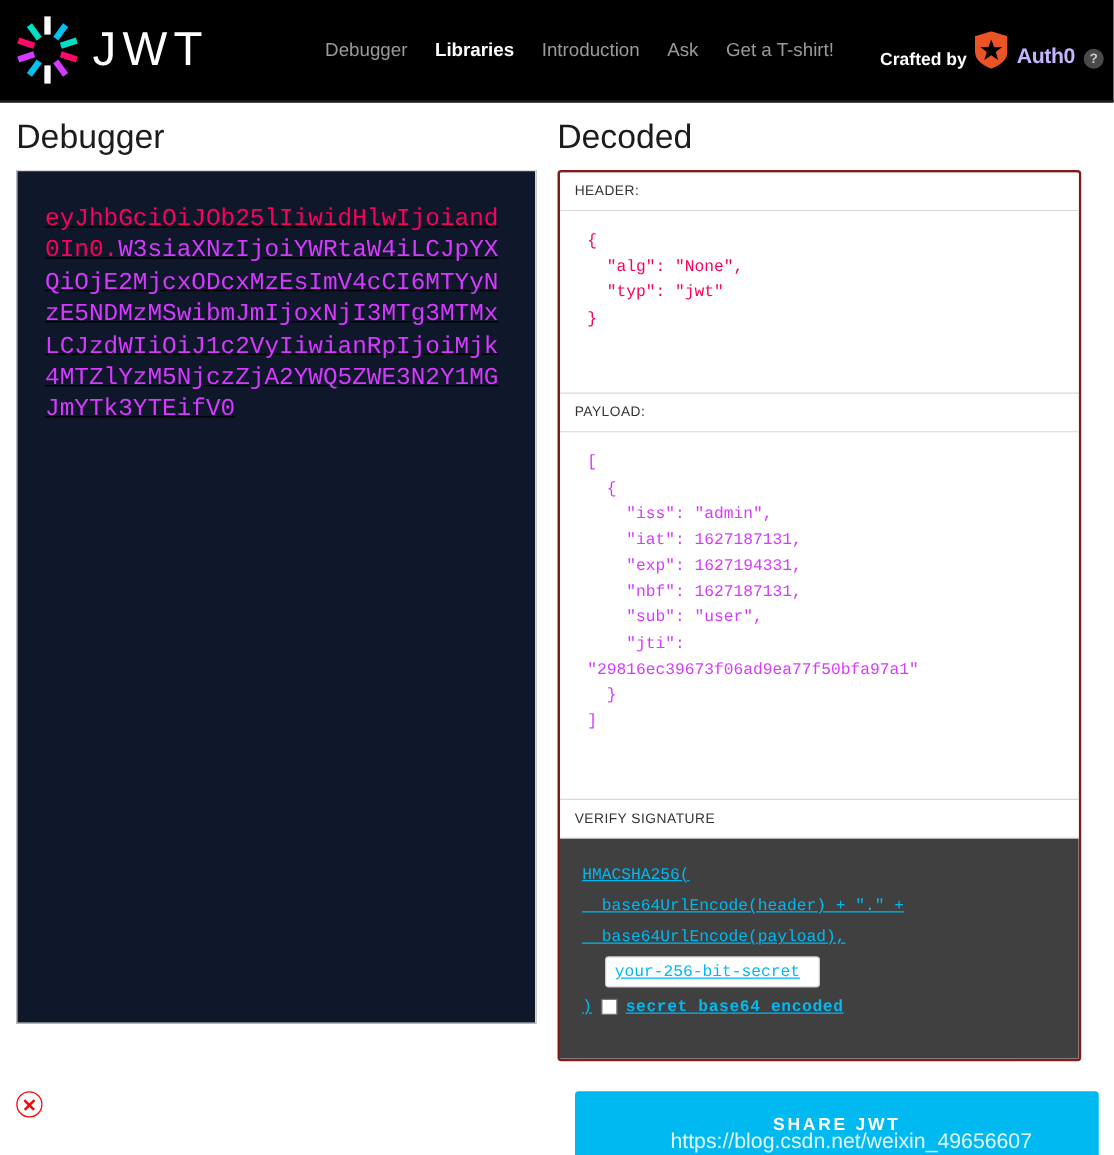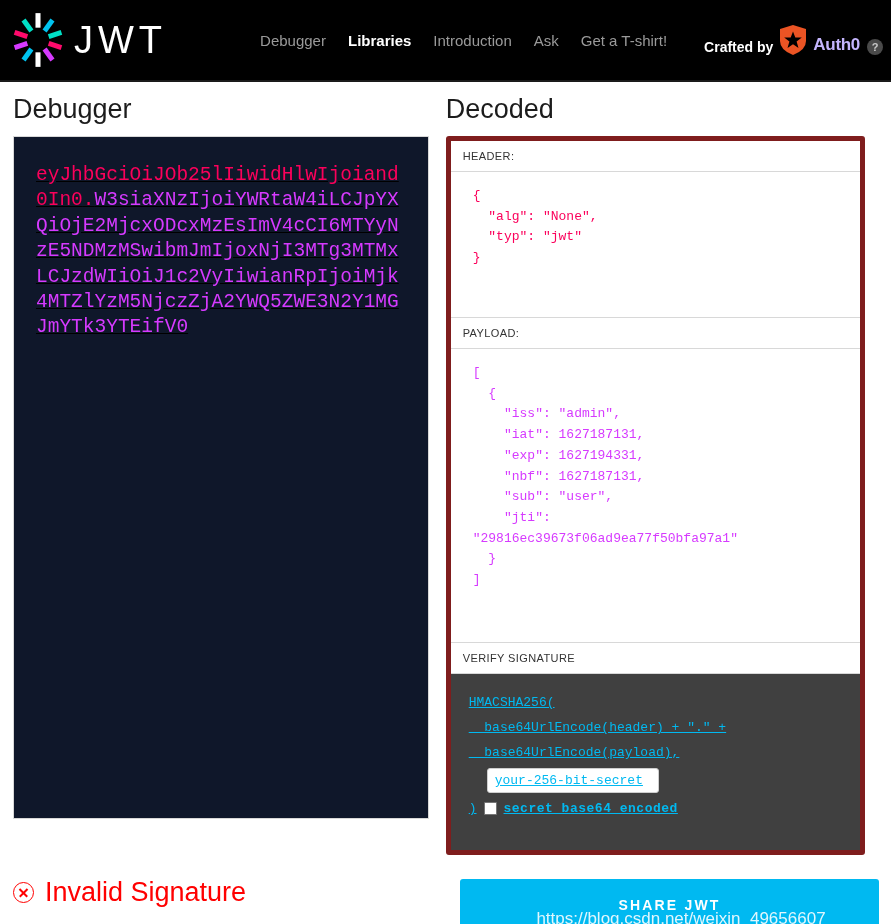--- a/index.html
+++ b/index.html
@@ -101,21 +101,21 @@
     white-space: pre-wrap;
     margin: 0;
   }
   .seg-header { color: #fb015b; }
   .seg-dot    { color: #fb015b; }
   .seg-payload{ color: #d63aff; }
 
   
   .decoded-stack {
     width: 419px;
-    border: 5px solid #7f1d1d;
+    border: 2px solid #7f1d1d;
     border-radius: 3px;
     background: #ffffff;
     overflow: hidden;
   }
   .panel-label {
     font-size: 11px;
     letter-spacing: 0.4px;
     color: #333333;
     padding: 9px 12px;
     background: #ffffff;
@@ -337,20 +337,19 @@
       </div>
 
     </div>
   </div>
 </div>
 
 <div class="footer">
   <div class="foot-left">
     <div class="invalid">
       <span class="x-circle"></span>
-      <span>Invalid Signature</span>
     </div>
   </div>
   <div class="foot-right">
     <button class="share-btn">SHARE JWT</button>
     <div class="watermark">https://blog.csdn.net/weixin_49656607</div>
   </div>
 </div>
 
 </body></html>

